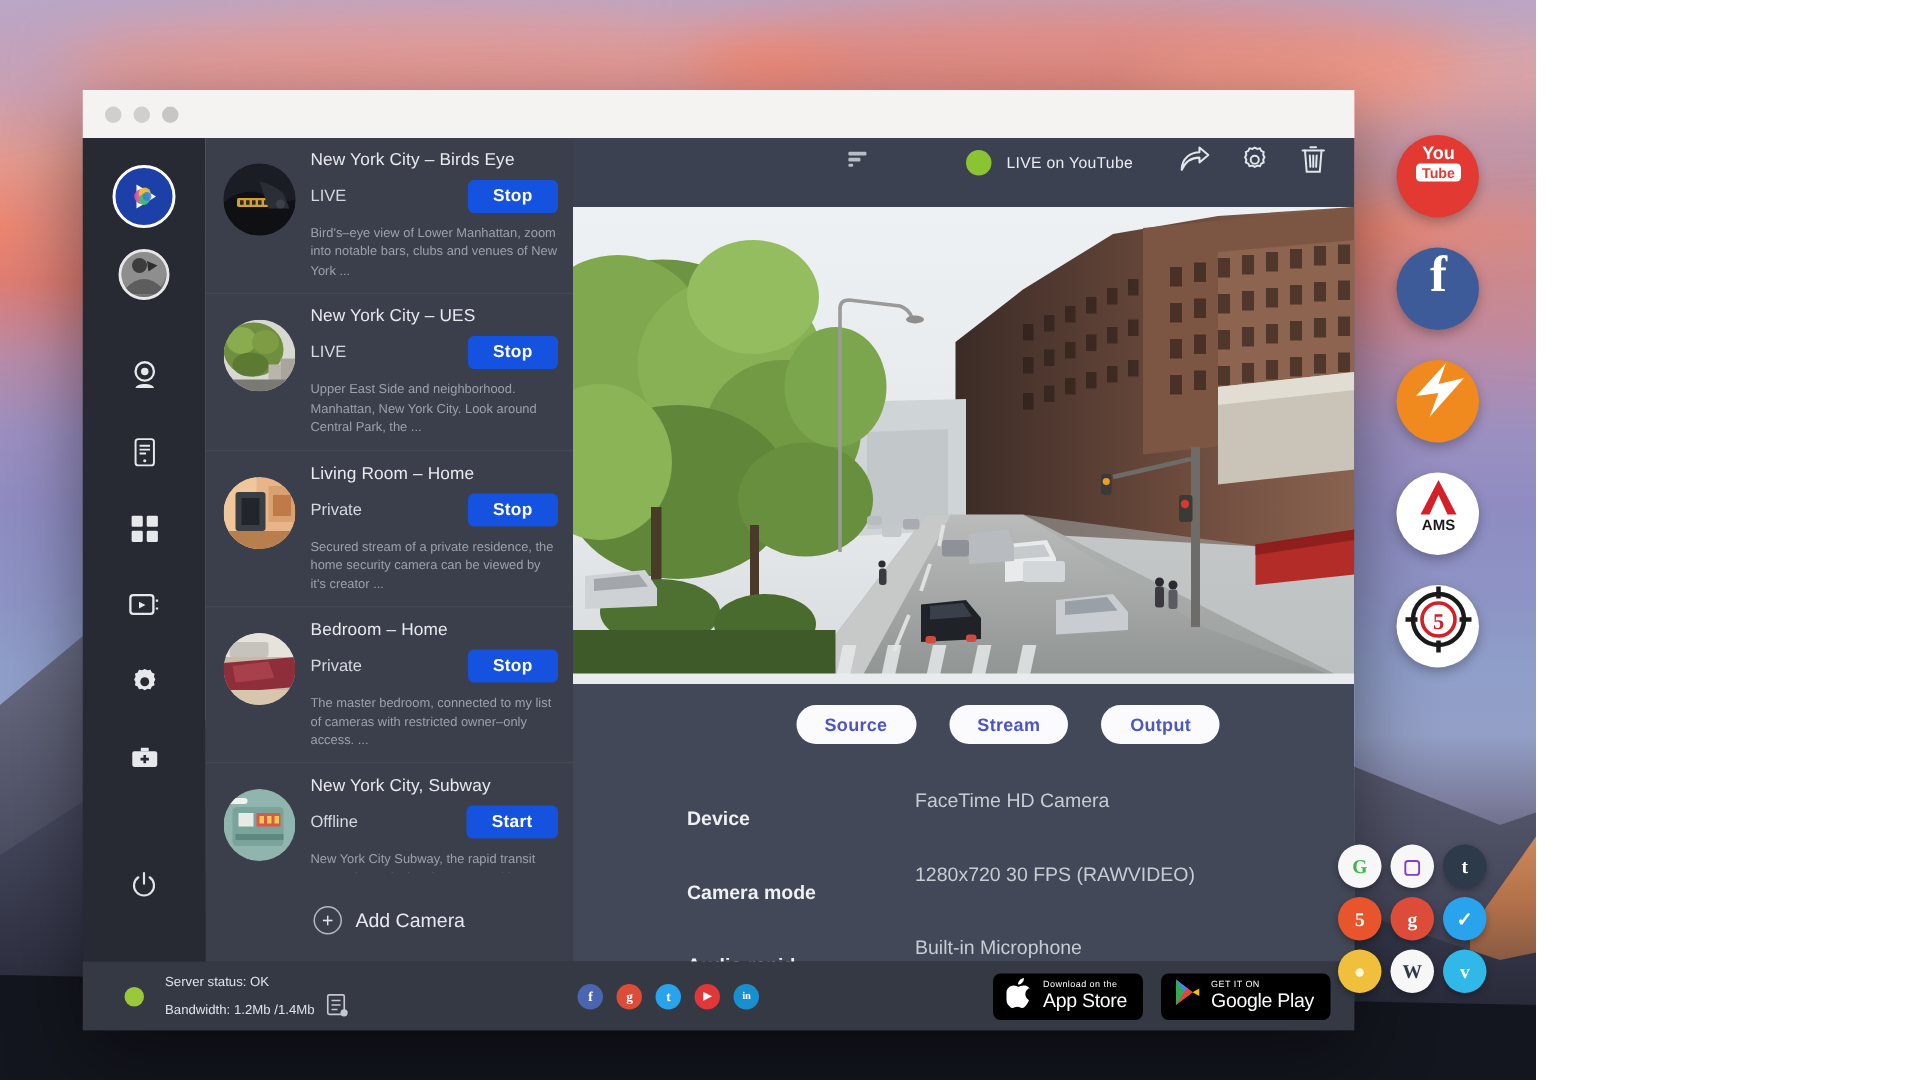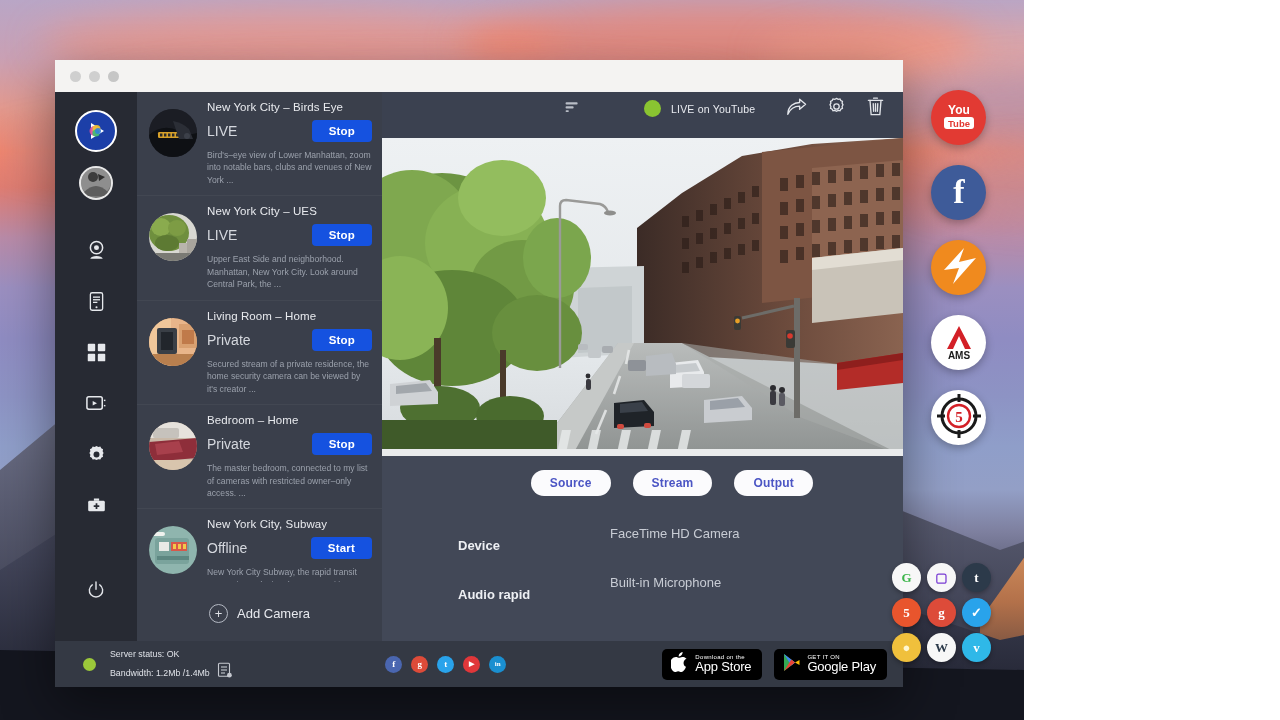--- a/index.html
+++ b/index.html
@@ -114,21 +114,21 @@
   }
   .cam-thumb {
     width: 48px; height: 48px; border-radius: 50%;
     flex: 0 0 48px; margin-right: 10px; margin-top: 8px;
     overflow: hidden;
     background: #22242c;
   }
   .cam-info { flex: 1; min-width: 0; }
   .cam-title { color: #e8eaee; font-size: 11.5px; margin-bottom: 7px; letter-spacing:.1px; }
   .cam-midrow { display:flex; align-items:center; justify-content:space-between; margin-bottom: 7px; }
-  .cam-state { color: #d5d8de; font-size: 14px; }
+  .cam-state { color: #d5d8de; font-size: 11px; }
   .cam-btn {
     background: #1552e0; color: #fff;
     font-size: 11.5px; font-weight: bold;
     border: none; border-radius: 4px;
     padding: 5px 17px; cursor: pointer;
     letter-spacing:.2px;
   }
   .cam-desc { color: #9ba1ac; font-size: 8.6px; line-height: 1.45; }
 
   #add-camera {
@@ -197,21 +197,21 @@
     cursor:pointer;
   }
   .store .st-txt { display:flex; flex-direction:column; line-height:1.05; }
   .store .st-top { color:#fff; font-size: 6px; letter-spacing:.3px; }
   .store .st-bot { color:#fff; font-size: 13px; letter-spacing:-.2px; }
 
   
   #dock { position:absolute; right: 38px; top: 90px; display:flex; flex-direction:column; gap: 20px; align-items:center; }
   .dock-ico {
     width: 55px; height: 55px; border-radius:50%;
-    display:flex; align-items:center; justify-content:center;
+    display:flex; justify-content:center;
     box-shadow: 0 3px 8px rgba(0,0,0,.28);
     cursor:pointer;
     text-decoration:underline;
   }
   #dock-grid { position:absolute; right: 30px; bottom: 55px;
     display:grid; grid-template-columns: repeat(3, 35px); gap: 0px 0px; }
   .mini {
     width: 29px; height: 29px; border-radius:50%;
     display:flex;align-items:center;justify-content:center;
     color:#fff; font-weight:bold; font-size:13px;
@@ -708,20 +708,24 @@
           <button class="pill">Stream</button>
           <button class="pill">Output</button>
         </div>
 
         <div id="specs">
           <div class="spec-row">
             <div class="spec-k">Device</div>
             <div class="spec-v">FaceTime HD Camera</div>
           </div>
           <div class="spec-row">
+            <div class="spec-k">Camera mode</div>
+            <div class="spec-v">1280x720 30 FPS (RAWVIDEO)</div>
+          </div>
+          <div class="spec-row">
             <div class="spec-k">Audio rapid</div>
             <div class="spec-v">Built-in Microphone</div>
           </div>
         </div>
       </section>
     </div>
 
     <footer id="footer">
       <div id="status-dot"></div>
       <div id="status-text">

